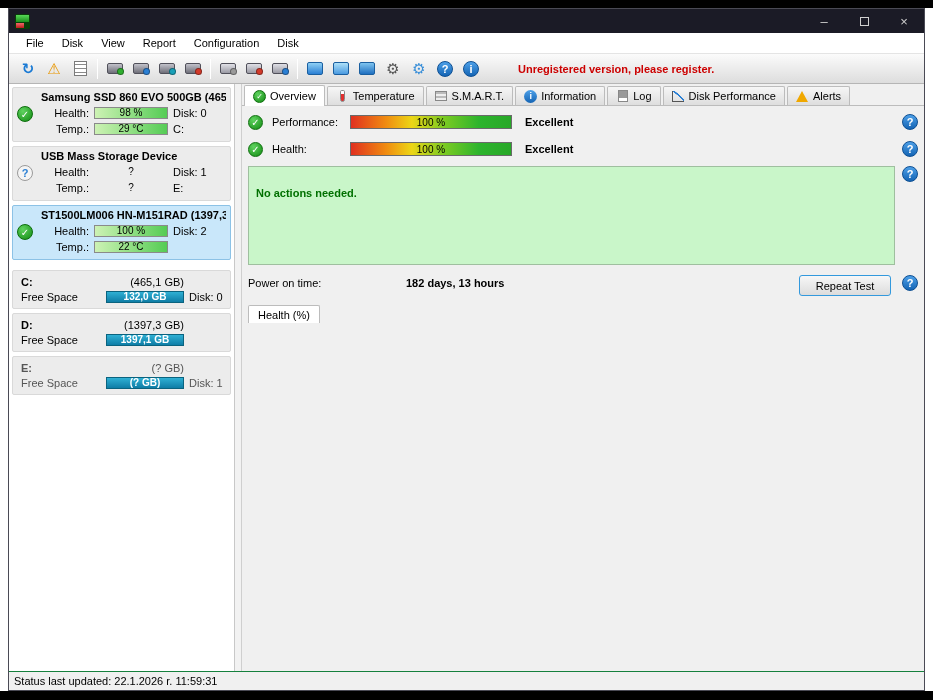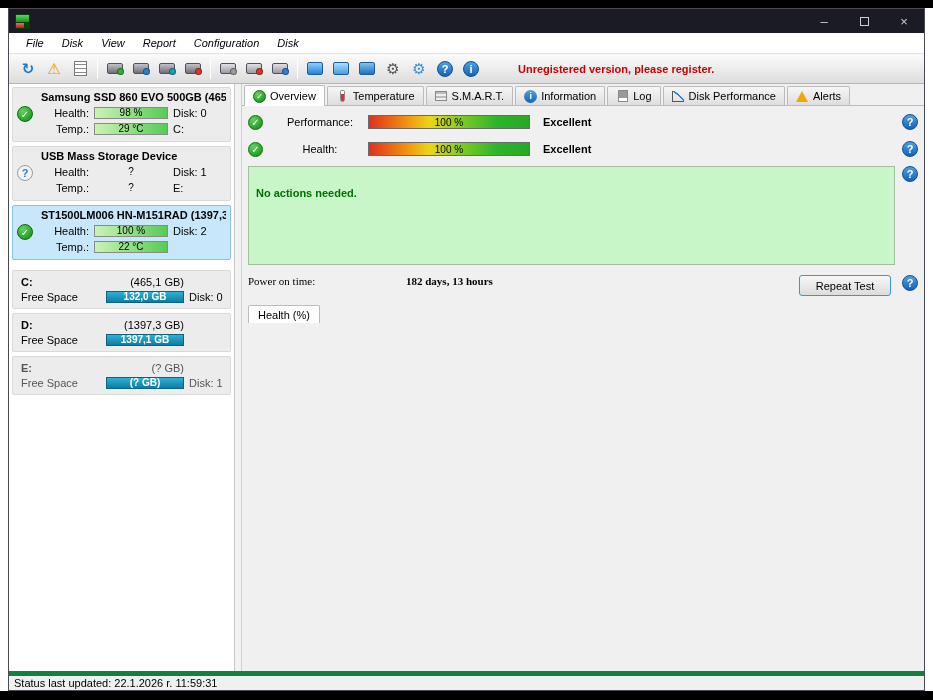--- a/index.html
+++ b/index.html
@@ -32,21 +32,21 @@
   .app-icon .ai-r { position: absolute; left: 1px; top: 9px; width: 8px; height: 5px; background: linear-gradient(#f06a6a,#b91c1c); display:block;}
   .title-text { font-size: 11px; white-space: nowrap; overflow: hidden; }
   .win-controls { margin-left: auto; display: flex; align-items: center; height: 100%; }
   .win-btn { width: 40px; height: 100%; display: flex; align-items: center; justify-content: center;
     color: #cfcfcf; font-size: 13px; cursor: default; }
   .max-box { width: 9px; height: 9px; border: 1px solid #cfcfcf; display: inline-block; }
 
   
   .menubar { height: 21px; background: #ffffff; border-bottom: 1px solid #e4e4e4;
     display: flex; align-items: center; padding-left: 8px; flex: 0 0 auto; }
-  .menu-item { padding: 2px 9px; color: #000; font-style: italic; }
+  .menu-item { padding: 2px 9px; color: #000; }
 
   
   .toolbar { height: 30px; background: linear-gradient(#fbfbfb,#dddddd);
     border-bottom: 1px solid #b5b5b5; display: flex; align-items: center;
     padding: 0 6px; flex: 0 0 auto; }
   .tbi { width: 26px; height: 24px; display: flex; align-items: center; justify-content: center; border-radius: 2px; }
   .tbi.glyph { font-family: "DejaVu Sans",sans-serif; font-size: 15px; font-weight: bold; }
   .c-blue { color: #1a7ad4; }
   .c-blue2 { color: #3a8fd8; }
   .c-orange { color: #e89600; font-size: 14px; }
@@ -132,38 +132,38 @@
   .perf-ico { width: 12px; height: 11px; border-left: 1px solid #555; border-bottom: 1px solid #555;
     background: linear-gradient(to top right, transparent 48%, #2a7fd4 49%, #2a7fd4 58%, transparent 59%); }
   .alert-ico { width: 0; height: 0; border-left: 6px solid transparent; border-right: 6px solid transparent;
     border-bottom: 11px solid #f0a800; }
   .info-ico { width: 13px; height: 13px; border-radius: 50%; background: linear-gradient(#4da0e8,#1464b4);
     color: #fff; font-weight: bold; font-size: 9px; display: flex; align-items: center; justify-content: center; }
 
   .overview { flex: 1 1 auto; padding: 6px 6px 4px 6px; display: flex; flex-direction: column; min-height: 0; }
   .ov-row { display: flex; align-items: center; height: 20px; margin-bottom: 7px; flex: 0 0 auto; }
   .ov-row .badge-ok { width: 15px; height: 15px; margin-right: 9px; }
-  .ov-label { width: 96px; text-align: center; }
+  .ov-label { width: 78px; }
   .grad-bar { width: 162px; height: 14px; border: 1px solid #6a6a6a; display: flex; align-items: center;
     justify-content: center; font-size: 10px;
     background: linear-gradient(90deg,#e03020 0%,#f08c10 22%,#ecd616 38%,#7ccb22 58%,#2db42d 80%,#28a828 100%); }
   .ov-rating { font-weight: bold; margin-left: 13px; }
   .spacer { flex: 1 1 auto; }
   .help-badge { width: 16px; height: 16px; border-radius: 50%; background: linear-gradient(#4da0e8,#1464b4);
     border: 1px solid #0d4f93; color: #fff; font-weight: bold; font-size: 11px;
     display: flex; align-items: center; justify-content: center; flex: 0 0 auto; }
 
   .ov-status-row { display: flex; align-items: flex-start; margin-bottom: 10px; flex: 0 0 auto; }
   .status-box { flex: 1 1 auto; height: 99px; background: #c9f6c9; border: 1px solid #9fbf9f;
     padding: 5px 7px; color: #007000; font-weight: bold; margin-right: 7px; }
   .status-box .line2 { margin-top: 15px; }
 
   .ov-stats-row { display: flex; align-items: flex-start; margin-bottom: 9px; flex: 0 0 auto; }
   .stats { flex: 0 0 auto; }
-  .stat-row { display: flex; height: 15px; align-items: flex-start; font-family: Liberation Serif, serif; }
+  .stat-row { display: flex; height: 15px; align-items: center; }
   .stat-label { width: 158px; }
   .stat-value { font-weight: bold; }
   .repeat-btn { width: 92px; height: 21px; border: 1px solid #3399dd; border-radius: 3px;
     background: linear-gradient(#f7f7f7,#dcdcdc); font-family: inherit; font-size: 11px;
     margin-right: 11px; cursor: default; }
   .comment-input { height: 19px; width: calc(100% - 26px); border: 1px solid #ababab; background: #fff;
     font-family: inherit; font-size: 11px; padding: 0 5px; margin-bottom: 10px; flex: 0 0 auto; }
   .comment-input::placeholder { color: #8a8a8a; }
 
   .chart-tab { width: auto; align-self: flex-start; height: 18px; display: flex; align-items: center;
@@ -194,21 +194,21 @@
 
   .hscroll { position: absolute; left: 1px; right: 1px; bottom: 1px; height: 14px;
     background: #f2f2f2; border-top: 1px solid #dcdcdc; display: flex; align-items: center; }
   .hs-btn { width: 15px; height: 14px; display: flex; align-items: center; justify-content: center;
     font-size: 8px; color: #555; font-family: "DejaVu Sans",sans-serif; background: #f2f2f2; }
   .hs-track { flex: 1 1 auto; height: 100%; position: relative; }
   .hs-thumb { position: absolute; right: 2px; top: 1px; width: 22px; height: 12px;
     background: #d6d6d6; border: 1px solid #ababab; border-radius: 2px; }
 
   
-  .statusbar { height: 19px; flex: 0 0 auto; background: #f0f0f0; border-top: 5px solid #15803d;
+  .statusbar { height: 19px; flex: 0 0 auto; background: #f0f0f0; border-top: 1px solid #15803d;
     display: flex; align-items: center; padding-left: 5px; }
 </style>
 </head>
 <body>
 
 <div class="black-strip strip-top"></div>
 <div class="black-strip strip-bottom"></div>
 
 <div class="window">
 

